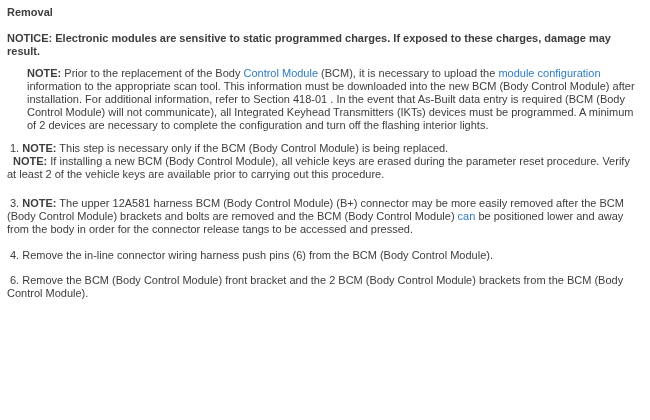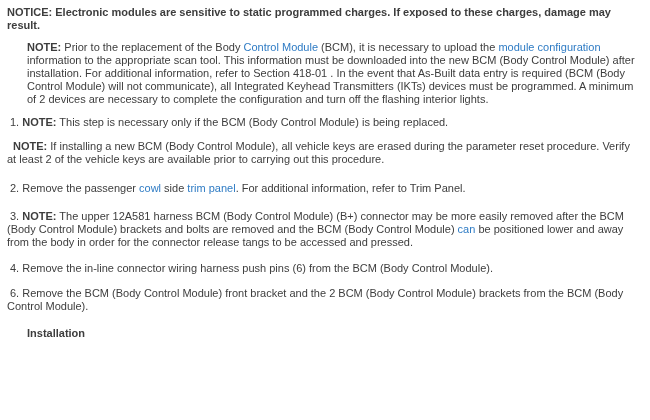--- a/index.html
+++ b/index.html
@@ -19,50 +19,49 @@
   }
   .b { font-weight: bold; }
   a.inline-link {
     color: #2e7bc4;
     text-decoration: none;
     cursor: pointer;
   }
   .heading { font-weight: bold; margin: 0 0 13px 0; }
   .block { margin: 0; }
   .ti3 { text-indent: 3px; }   
-  .ti6 { text-indent: 6px; margin-top: 11px; }   
+  .ti6 { text-indent: 6px; }   
   .mb9  { margin-bottom: 9px; }
   .mb10 { margin-bottom: 10px; margin-left: 20px; }
   .mb12 { margin-bottom: 12px; }
   .mb13 { margin-bottom: 13px; }
   .mb14 { margin-bottom: 14px; }
   .mb15 { margin-bottom: 15px; }
   .mb16 { margin-bottom: 16px; }
   .indent-sub { padding-left: 13px; } 
 </style>
 </head>
 <body>
 
 <div class="page">
 
+  <div class="heading mb13"><span class="b">Removal</span></div>
 
   <div class="block mb9"><span class="b">NOTICE: Electronic modules are sensitive to static programmed charges. If exposed to these charges, damage may result.</span></div>
 
   <div class="block mb10"><span class="b">NOTE:</span><span> Prior to the replacement of the Body </span><a class="inline-link" href="#">Control Module</a><span> (BCM), it is necessary to upload the </span><a class="inline-link" href="#">module configuration</a><span> information to the appropriate scan tool. This information must be downloaded into the new BCM (Body Control Module) after installation. For additional information, refer to Section 418-01 . In the event that As-Built data entry is required (BCM (Body Control Module) will not communicate), all Integrated Keyhead Transmitters (IKTs) devices must be programmed. A minimum of 2 devices are necessary to complete the configuration and turn off the flashing interior lights.</span></div>
 
   <div class="block mb16">
     <div class="block ti3"><span>1. </span><span class="b">NOTE:</span><span> This step is necessary only if the BCM (Body Control Module) is being replaced.</span></div>
     <div class="block ti6"><span class="b">NOTE:</span><span> If installing a new BCM (Body Control Module), all vehicle keys are erased during the parameter reset procedure. Verify at least 2 of the vehicle keys are available prior to carrying out this procedure.</span></div>
   </div>
 
-  <div class="block ti3 mb15"><span>2. Remove the passenger </span><a class="inline-link" href="#">cowl</a><span> side </span><a class="inline-link" href="#">trim panel</a><span>. For additional information, refer to Trim Panel.</span></div>
 
   <div class="block ti3 mb13"><span>3. </span><span class="b">NOTE:</span><span> The upper 12A581 harness BCM (Body Control Module) (B+) connector may be more easily removed after the BCM (Body Control Module) brackets and bolts are removed and the BCM (Body Control Module) </span><a class="inline-link" href="#">can</a><span> be positioned lower and away from the body in order for the connector release tangs to be accessed and pressed.</span></div>
 
 
   <div class="block ti3 mb12"><span>4. Remove the in-line connector wiring harness push pins (6) from the BCM (Body Control Module).</span></div>
 
 
   <div class="block ti3 mb14"><span>6. Remove the BCM (Body Control Module) front bracket and the 2 BCM (Body Control Module) brackets from the BCM (Body Control Module).</span></div>
 
-  <div class="heading mb10"><span class="b">Installation</span></div>
 
 </div>
 
 </body></html>

